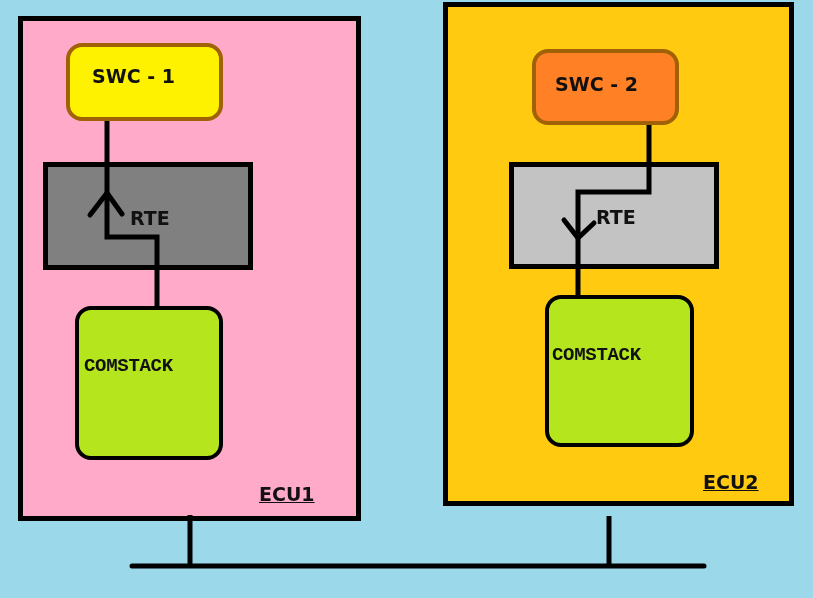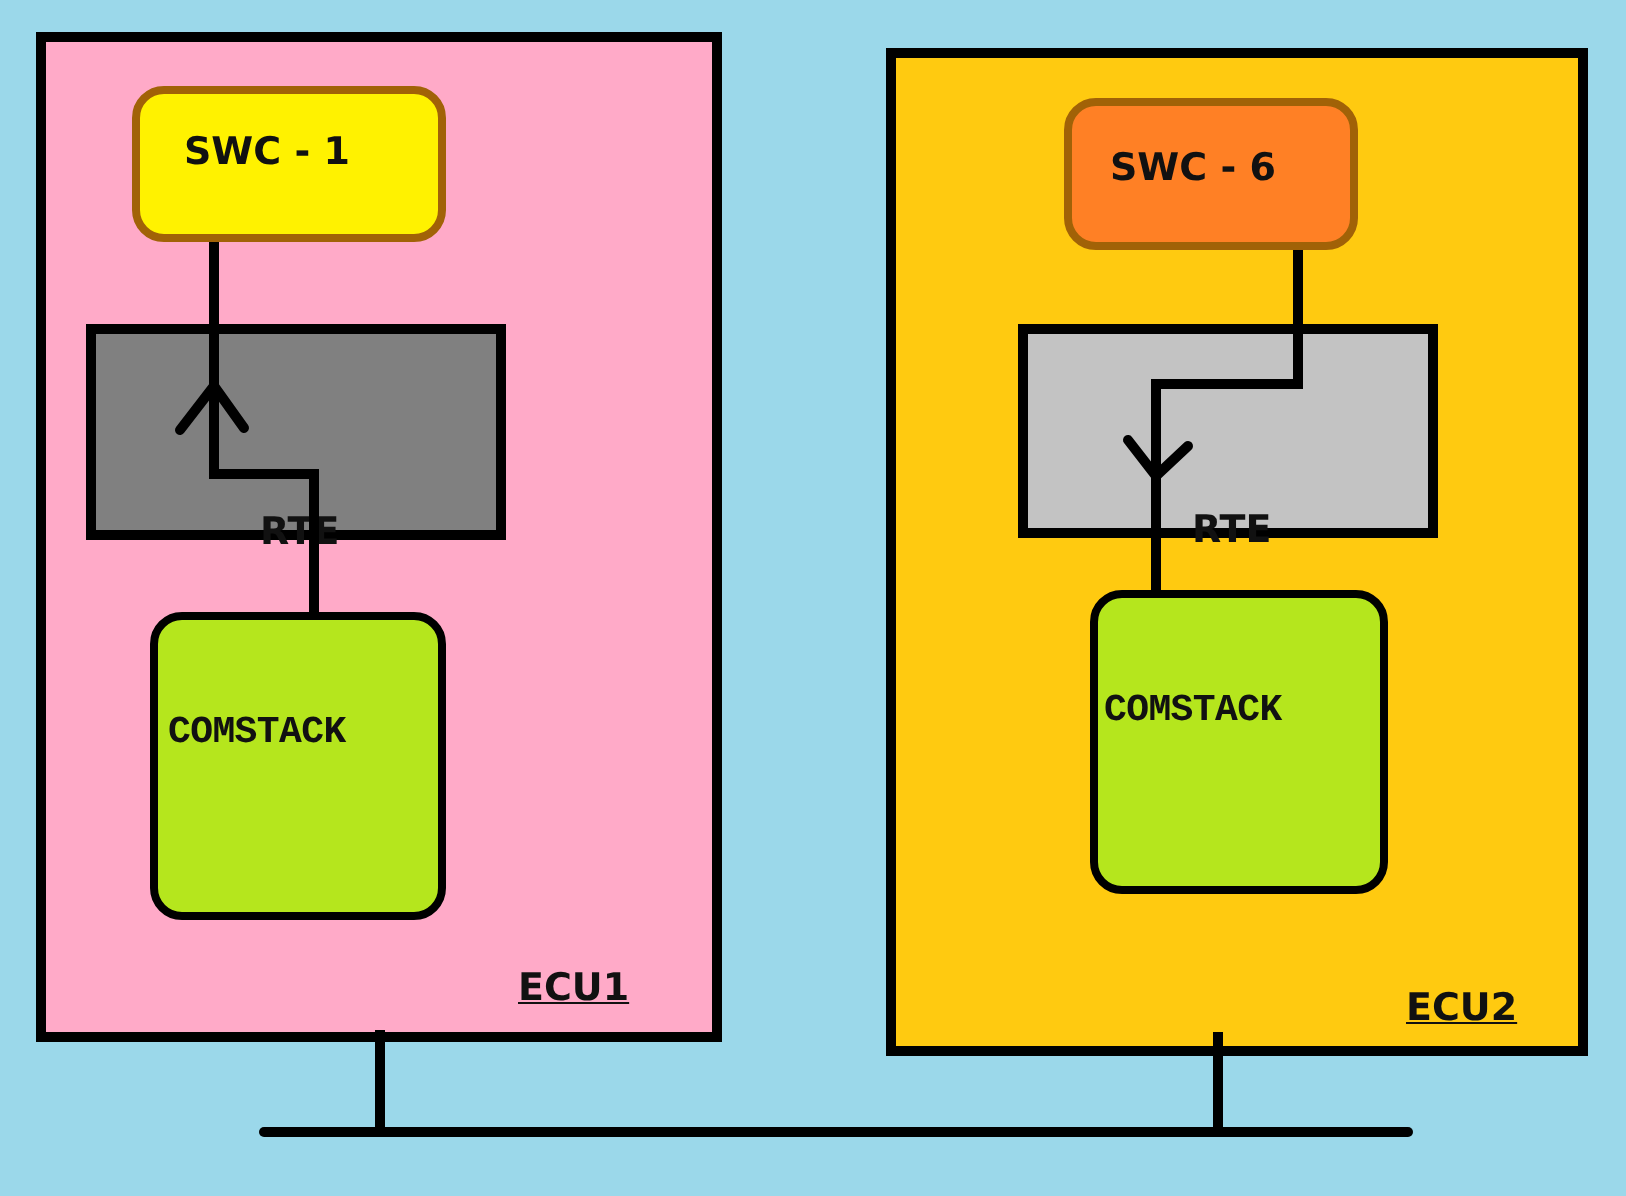--- a/index.html
+++ b/index.html
@@ -6,41 +6,41 @@
   body {
     width: 813px; height: 598px; position: relative; overflow: hidden;
     background: #9bd8ea;
     font-family: "DejaVu Sans", sans-serif;
   }
   .ecu {
     position: absolute; box-sizing: border-box;
     border: 5px solid #000;
   }
   #ecu1 { left: 18px; top: 16px; width: 343px; height: 505px; background: #ffaac8; }
-  #ecu2 { left: 443px; top: 24px; width: 351px; height: 504px; background: #ffca10; }
+  #ecu2 { left: 443px; top: 2px; width: 351px; height: 504px; background: #ffca10; }
   .ecu-label {
     position: absolute; font-weight: bold; font-size: 19px; color: #111; text-decoration: underline;
   }
   #ecu1 .ecu-label { left: 236px; top: 462px; }
   #ecu2 .ecu-label { left: 255px; top: 464px; }
 
   .swc {
     position: absolute; box-sizing: border-box;
     border: 4px solid #a16207; border-radius: 16px;
   }
   .swc .lbl { position: absolute; font-weight: bold; font-size: 19px; color: #111; }
   #swc1 { left: 66px; top: 43px; width: 157px; height: 78px; background: #fff200; }
   #swc1 .lbl { left: 22px; top: 18px; }
   #swc2 { left: 532px; top: 49px; width: 147px; height: 76px; background: #ff8025; }
   #swc2 .lbl { left: 19px; top: 20px; }
 
   .rte {
     position: absolute; box-sizing: border-box; border: 5px solid #000;
   }
-  .rte .lbl { position: absolute; font-weight: bold; font-size: 19px; color: #111; margin-top: 48px; }
+  .rte .lbl { position: absolute; font-weight: bold; font-size: 19px; color: #111; }
   #rte1 { left: 43px; top: 162px; width: 210px; height: 108px; background: #808080; }
   #rte1 .lbl { left: 82px; top: 40px; }
   #rte2 { left: 509px; top: 162px; width: 210px; height: 107px; background: #c3c3c3; }
   #rte2 .lbl { left: 82px; top: 39px; }
 
   .com {
     position: absolute; box-sizing: border-box;
     border: 4px solid #000; border-radius: 16px; background: #b5e61d; font-family: Liberation Mono, monospace;
   }
   .com .lbl { position: absolute; font-weight: bold; font-size: 19px; color: #111; letter-spacing: -0.3px; }
@@ -78,21 +78,21 @@
 
   <line x1="190" y1="515" x2="190" y2="566" stroke="#000" stroke-width="5"></line>
   <line x1="609" y1="516" x2="609" y2="566" stroke="#000" stroke-width="5"></line>
   <line x1="132" y1="566" x2="704" y2="566" stroke="#000" stroke-width="5" stroke-linecap="round"></line>
 </svg>
 
 <div class="swc" id="swc1">
   <span class="lbl">SWC - 1</span>
 </div>
 <div class="swc" id="swc2">
-  <span class="lbl">SWC - 6</span>
+  <span class="lbl">SWC - 2</span>
 </div>
 
 <div class="com" id="com1">
   <span class="lbl">COMSTACK</span>
 </div>
 <div class="com" id="com2">
   <span class="lbl">COMSTACK</span>
 </div>
 
 </body></html>

